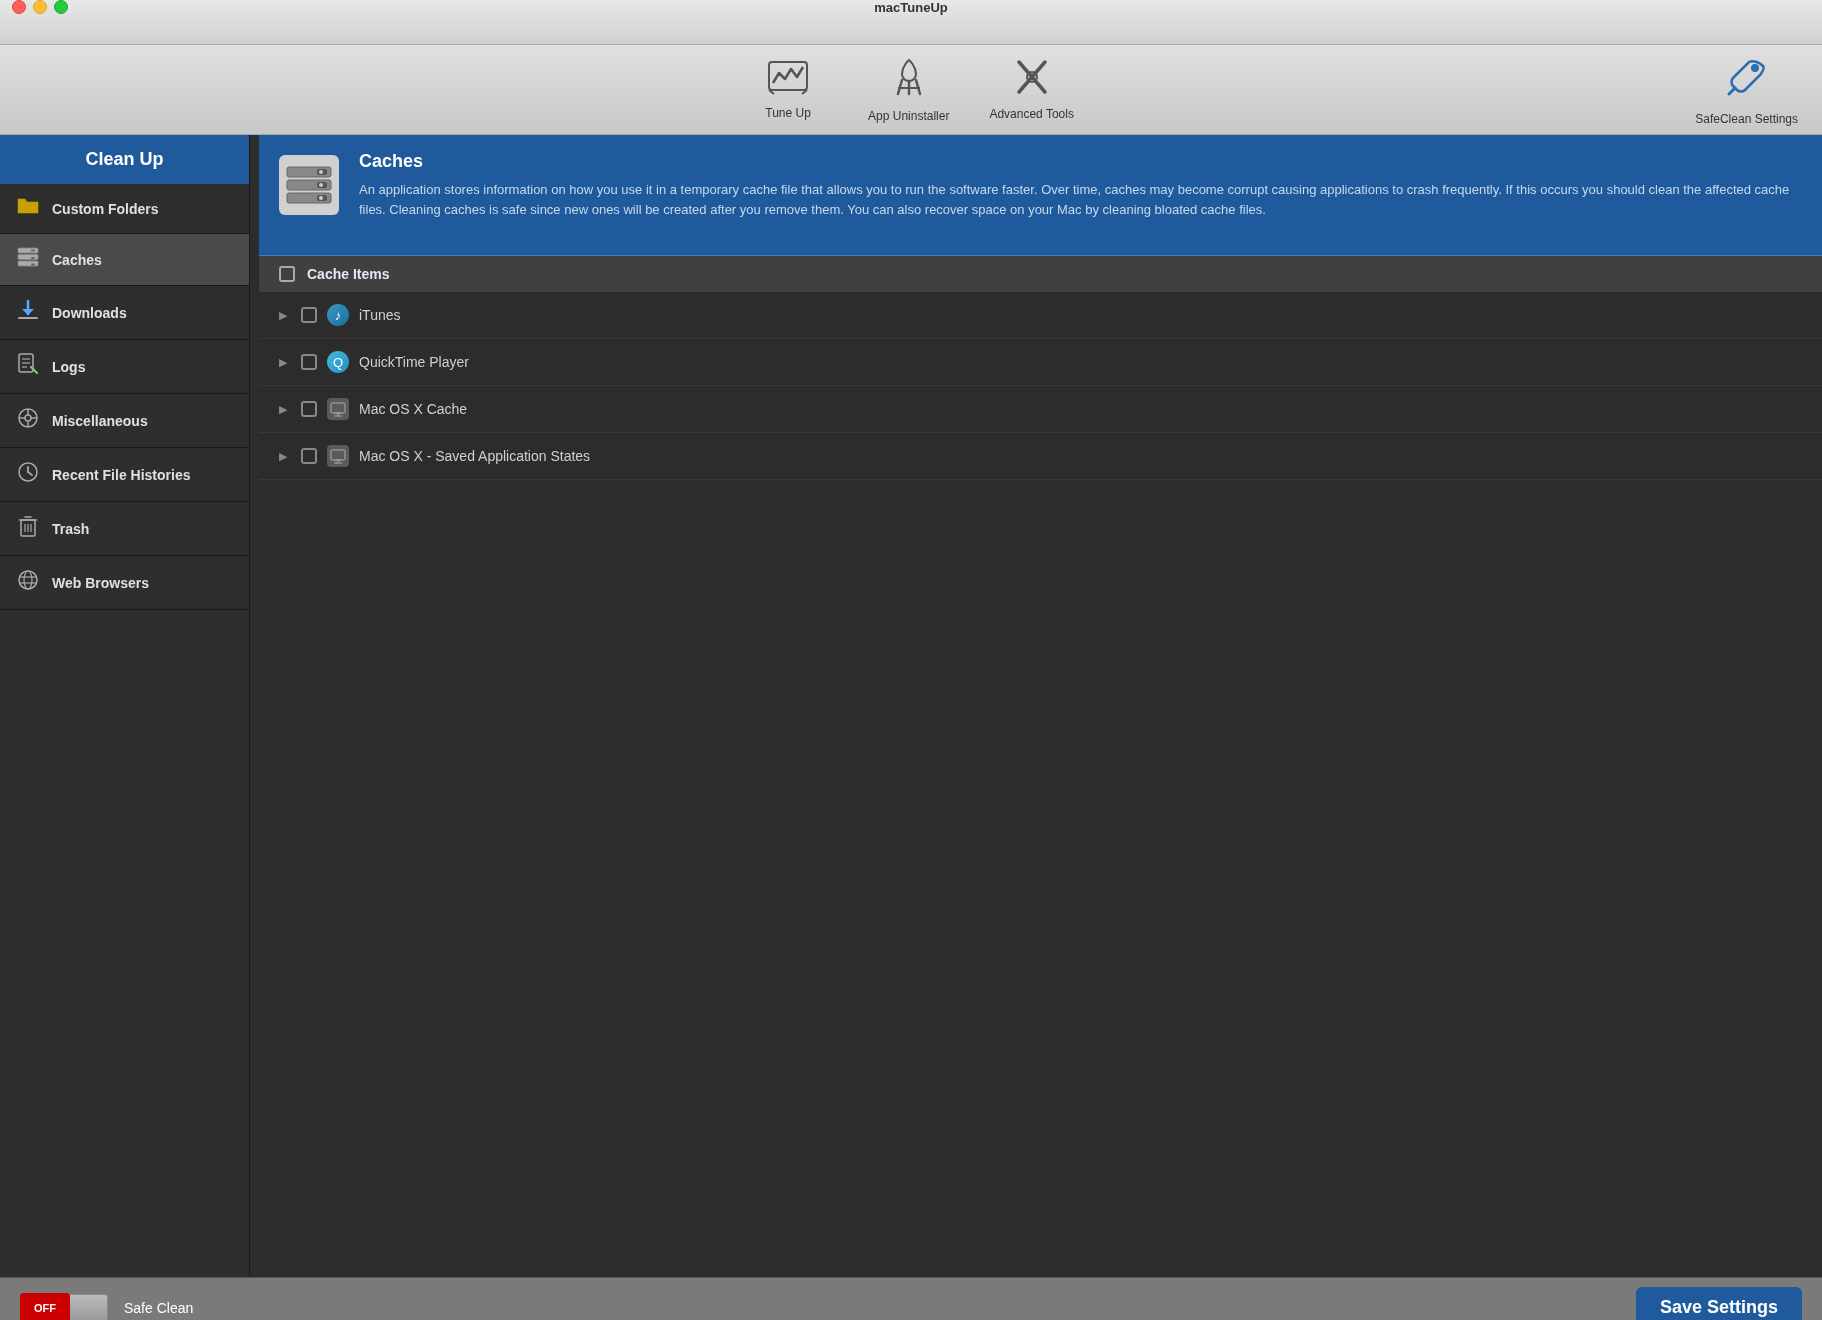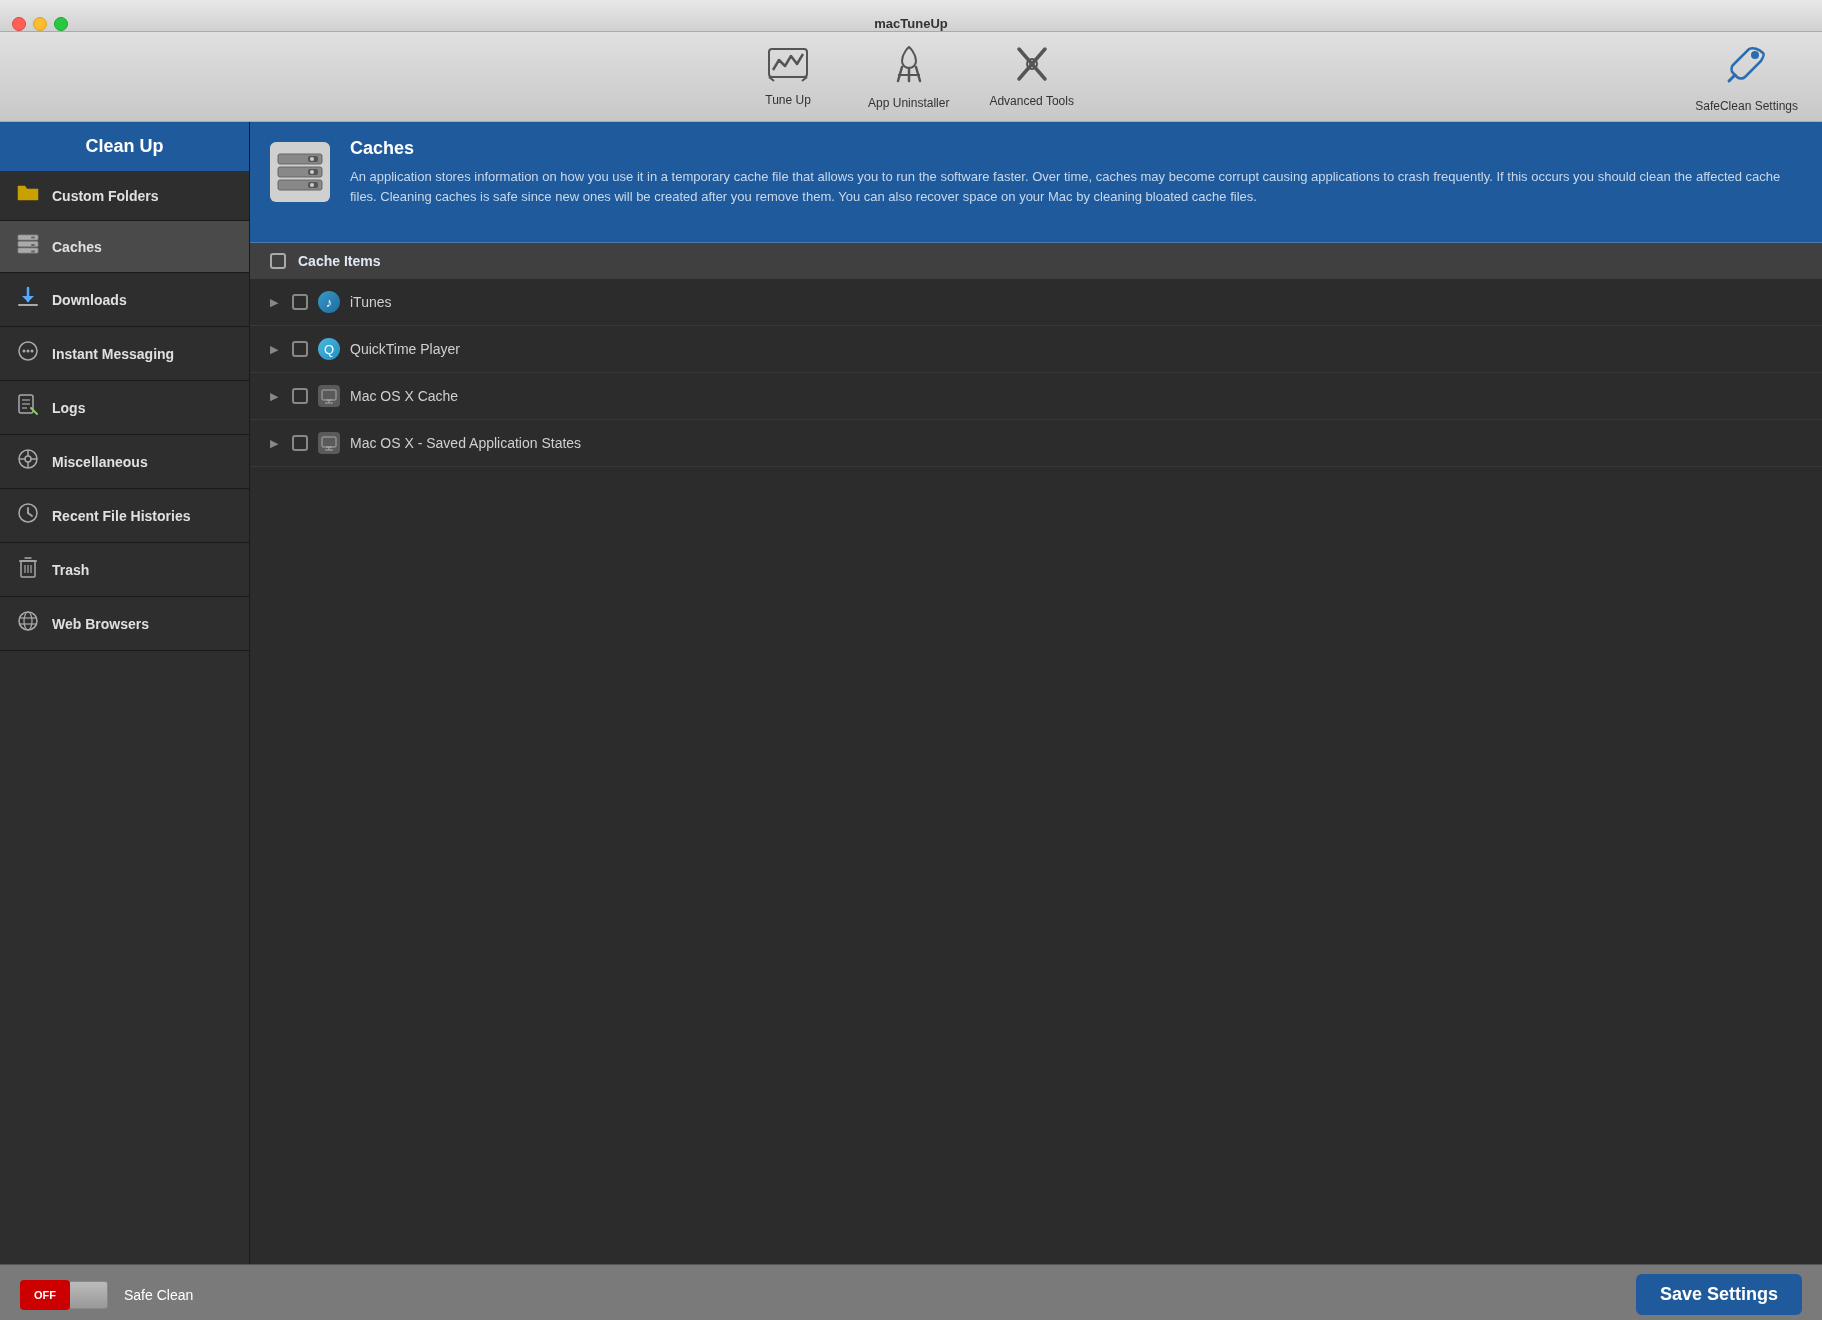--- a/index.html
+++ b/index.html
@@ -6,24 +6,24 @@
     body {
       width: 1822px;
       height: 1320px;
       background: #6b6b6b;
       font-family: -apple-system, 'Helvetica Neue', Arial, sans-serif;
       overflow: hidden;
     }
 
     
     .title-bar {
-      height: 32px;
+      height: 45px;
       background: linear-gradient(to bottom, #e8e8e8, #d0d0d0);
       display: flex;
-      align-items: flex-end;
+      align-items: flex-start;
       justify-content: center;
       border-bottom: 1px solid #aaa;
       position: relative;
     }
     .title-bar-title {
       font-size: 13px;
       font-weight: 600;
       color: #333;
     }
     .window-controls {
@@ -96,20 +96,21 @@
       font-size: 12px;
       color: #333;
       font-weight: 500;
     }
 
     
     .main-window {
       display: flex;
       height: calc(1320px - 28px - 90px - 60px);
       background: #2c2c2c;
+      gap: 9px;
     }
 
     
     .sidebar {
       width: 250px;
       background: #2e2e2e;
       display: flex;
       flex-direction: column;
       border-right: 1px solid #1a1a1a;
     }
@@ -440,31 +441,20 @@
       <span class="sidebar-item-icon">
         <svg width="22" height="22" viewBox="0 0 22 22" fill="none">
           <path d="M11 2 L11 15" stroke="#55aaff" stroke-width="2.5" stroke-linecap="round"></path>
           <path d="M5 10 L11 16 L17 10" fill="#55aaff"></path>
           <line x1="2" y1="19" x2="20" y2="19" stroke="#aaa" stroke-width="2" stroke-linecap="round"></line>
         </svg>
       </span>
       <span class="sidebar-item-label">Downloads</span>
     </div>
 
-    <div class="sidebar-item">
-      <span class="sidebar-item-icon">
-        <svg width="22" height="22" viewBox="0 0 22 22" fill="none">
-          <circle cx="11" cy="11" r="9" fill="none" stroke="#aaa" stroke-width="1.5"></circle>
-          <circle cx="7" cy="11" r="1.5" fill="#aaa"></circle>
-          <circle cx="11" cy="11" r="1.5" fill="#aaa"></circle>
-          <circle cx="15" cy="11" r="1.5" fill="#aaa"></circle>
-        </svg>
-      </span>
-      <span class="sidebar-item-label">Instant Messaging</span>
-    </div>
 
     <div class="sidebar-item">
       <span class="sidebar-item-icon">
         <svg width="20" height="22" viewBox="0 0 20 22" fill="none">
           <rect x="1" y="1" width="14" height="18" rx="2" fill="none" stroke="#aaa" stroke-width="1.5"></rect>
           <line x1="4" y1="6" x2="12" y2="6" stroke="#aaa" stroke-width="1.2"></line>
           <line x1="4" y1="10" x2="12" y2="10" stroke="#aaa" stroke-width="1.2"></line>
           <line x1="4" y1="14" x2="9" y2="14" stroke="#aaa" stroke-width="1.2"></line>
           <path d="M13 14 L19 20" stroke="#88cc66" stroke-width="2" stroke-linecap="round"></path>
         </svg>

